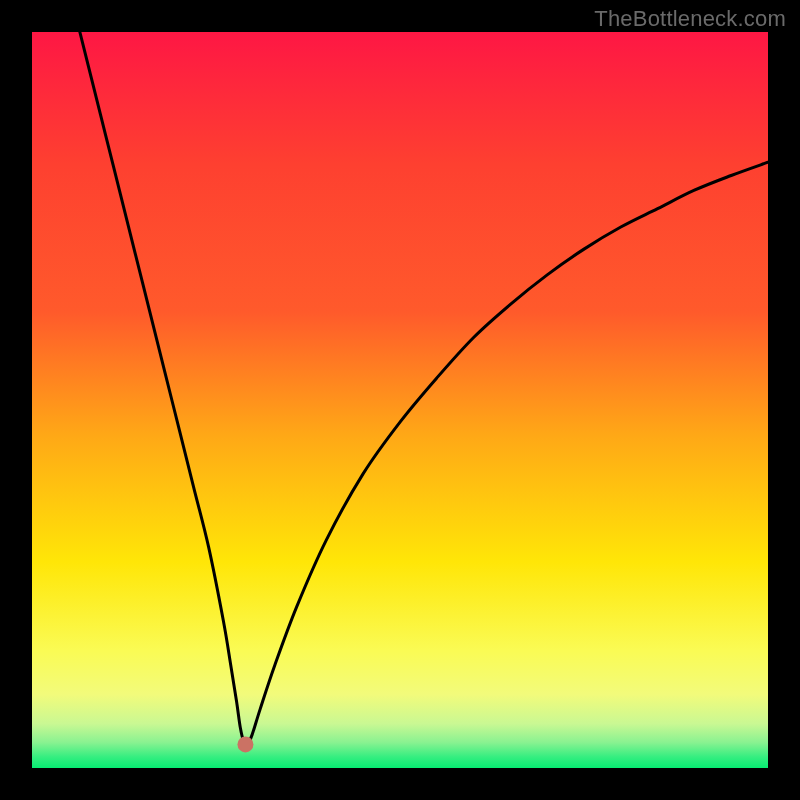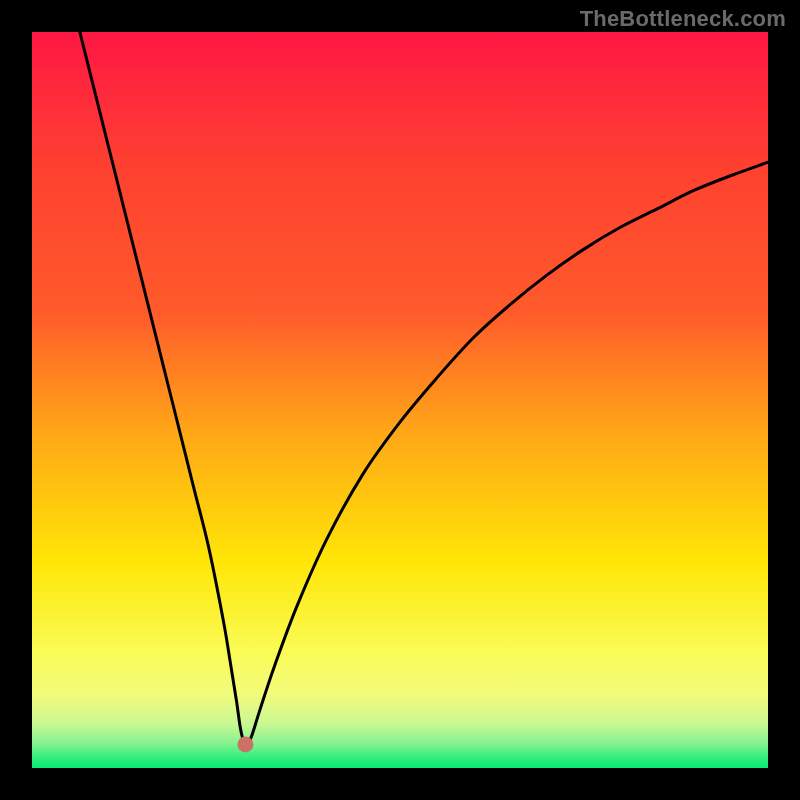--- a/index.html
+++ b/index.html
@@ -15,21 +15,21 @@
     width: 800px;
     height: 800px;
     background: #000;
   }
   .watermark {
     position: absolute;
     top: 6px;
     right: 14px;
     color: #6a6a6a;
     font-size: 22px;
-    font-weight: 700;
+    font-weight: 400;
     letter-spacing: 0.2px;
     z-index: 5;
   }
   .plot-area {
     position: absolute;
     left: 32px;
     top: 32px;
     width: 736px;
     height: 736px;
     overflow: hidden;

